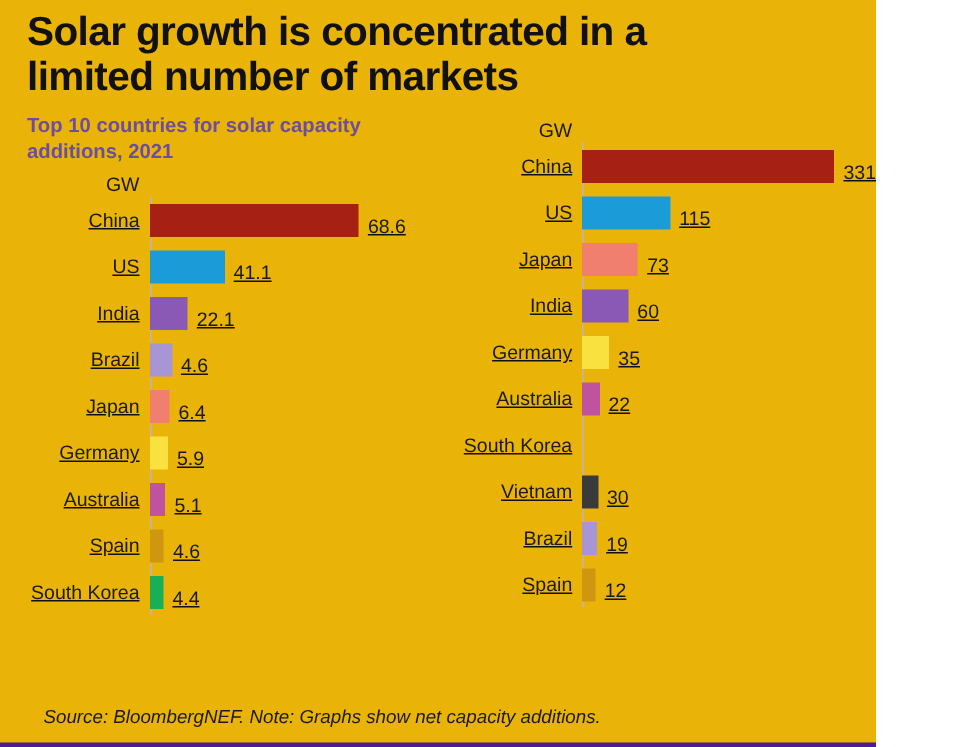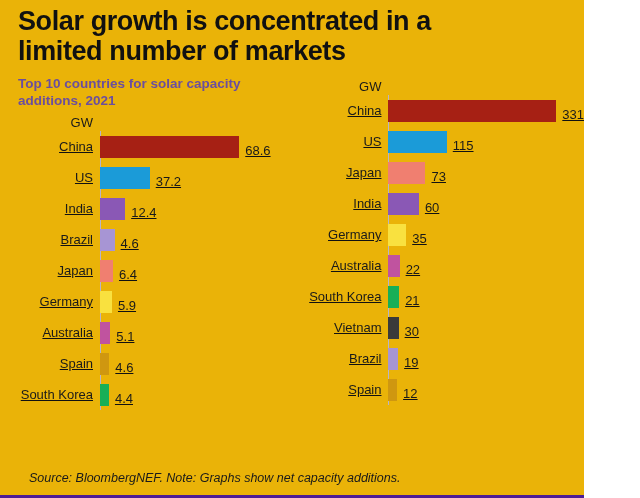--- a/index.html
+++ b/index.html
@@ -167,28 +167,28 @@
             <div class="cat-label">China</div>
             <div class="bar-wrap">
               <div class="bar" style="width: 139.258px; background: rgb(166, 32, 20);"></div>
               <div class="bar-value">68.6</div>
             </div>
           </div>
           <div class="row">
             <div class="cat-label">US</div>
             <div class="bar-wrap">
               <div class="bar" style="width: 49.735px; background: rgb(27, 155, 216);"></div>
-              <div class="bar-value">37.2</div>
+              <div class="bar-value">41.1</div>
             </div>
           </div>
           <div class="row">
             <div class="cat-label">India</div>
             <div class="bar-wrap">
               <div class="bar" style="width: 25.172px; background: rgb(138, 88, 181);"></div>
-              <div class="bar-value">12.4</div>
+              <div class="bar-value">22.1</div>
             </div>
           </div>
           <div class="row">
             <div class="cat-label">Brazil</div>
             <div class="bar-wrap">
               <div class="bar" style="width: 14.616px; background: rgb(167, 149, 212);"></div>
               <div class="bar-value">4.6</div>
             </div>
           </div>
           <div class="row">
@@ -274,24 +274,20 @@
           </div>
           <div class="row">
             <div class="cat-label">Australia</div>
             <div class="bar-wrap">
               <div class="bar" style="width: 11.154px; background: rgb(192, 83, 159);"></div>
               <div class="bar-value">22</div>
             </div>
           </div>
           <div class="row">
             <div class="cat-label">South Korea</div>
-            <div class="bar-wrap">
-              <div class="bar" style="width: 10.647px; background: rgb(24, 175, 87);"></div>
-              <div class="bar-value">21</div>
-            </div>
           </div>
           <div class="row">
             <div class="cat-label">Vietnam</div>
             <div class="bar-wrap">
               <div class="bar" style="width: 10.14px; background: rgb(58, 58, 58);"></div>
               <div class="bar-value">30</div>
             </div>
           </div>
           <div class="row">
             <div class="cat-label">Brazil</div>

